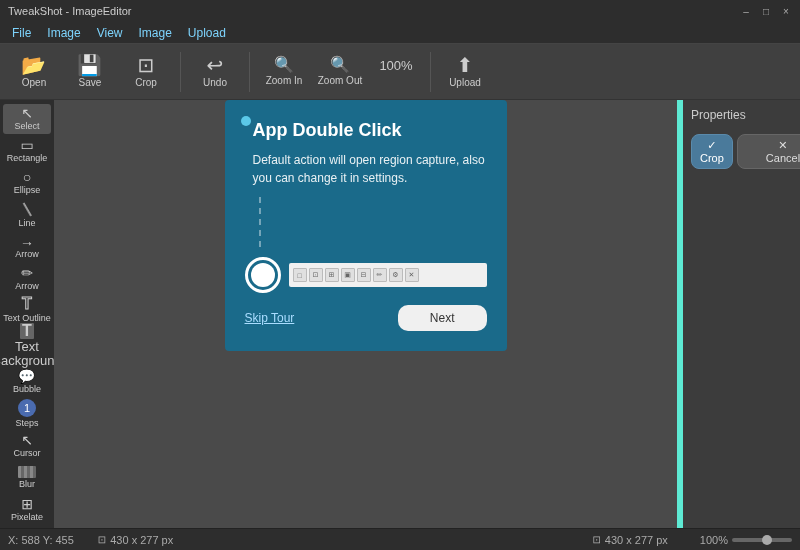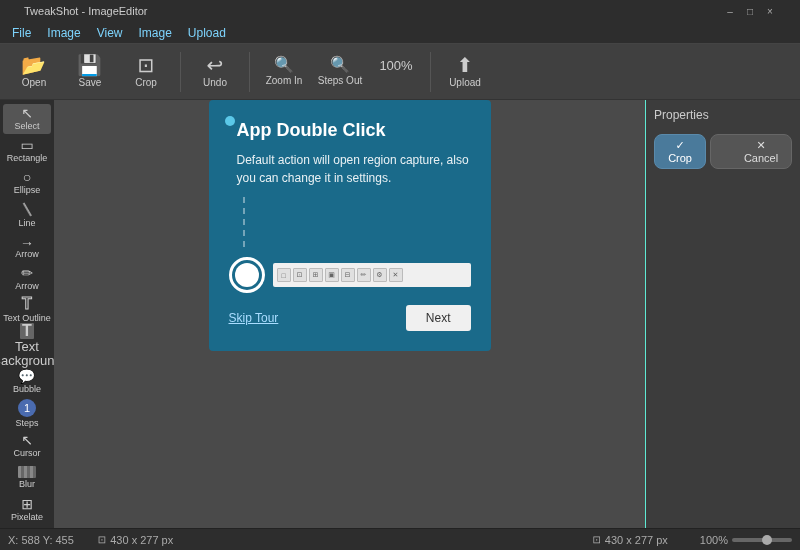--- a/index.html
+++ b/index.html
@@ -13,21 +13,21 @@
       color: #ddd;
     }
 
     
     #titlebar {
       background: #2d2d2d;
       height: 22px;
       display: flex;
       align-items: center;
       justify-content: space-between;
-      padding: 0 24px;
+      padding: 0 8px;
       font-size: 11px;
       color: #ccc;
     }
     #titlebar-controls { display: flex; gap: 8px; }
     .title-btn {
       width: 12px; height: 12px;
       font-size: 10px;
       cursor: pointer;
       color: #aaa;
       display: flex; align-items: center; justify-content: center;
@@ -219,31 +219,31 @@
     #skip-link {
       color: #aaddff;
       cursor: pointer;
       font-size: 12px;
       text-decoration: underline;
     }
     #next-btn {
       background: #f0f0f0;
       color: #333;
       border: none;
-      padding: 6px 20px;
-      border-radius: 3px;
+      padding: 6px 32px;
+      border-radius: 10px;
       cursor: pointer;
       font-size: 12px;
     }
 
     
     #right-panel {
-      width: 155px;
+      width: 123px;
       background: #3c3c3c;
-      border-left: 1px solid #5eead4;
+      border-left: 6px solid #5eead4;
       padding: 8px;
     }
     #props-title {
       font-size: 12px;
       color: #ccc;
       margin-bottom: 12px;
     }
     #props-btns {
       display: flex;
       gap: 4px;
@@ -340,21 +340,21 @@
     <span class="toolbar-icon">↩</span>
     <span>Undo</span>
   </div>
   <div class="toolbar-sep"></div>
   <div class="toolbar-btn">
     <span class="toolbar-icon" style="font-size:16px;">🔍</span>
     <span>Zoom In</span>
   </div>
   <div class="toolbar-btn">
     <span class="toolbar-icon" style="font-size:16px;">🔍</span>
-    <span>Steps Out</span>
+    <span>Zoom Out</span>
   </div>
   <div class="toolbar-btn">
     <span class="toolbar-icon" style="font-size:13px;">100%</span>
     <span style="opacity:0">100%</span>
   </div>
   <div class="toolbar-sep"></div>
   <div class="toolbar-btn">
     <span class="toolbar-icon">⬆</span>
     <span>Upload</span>
   </div>

